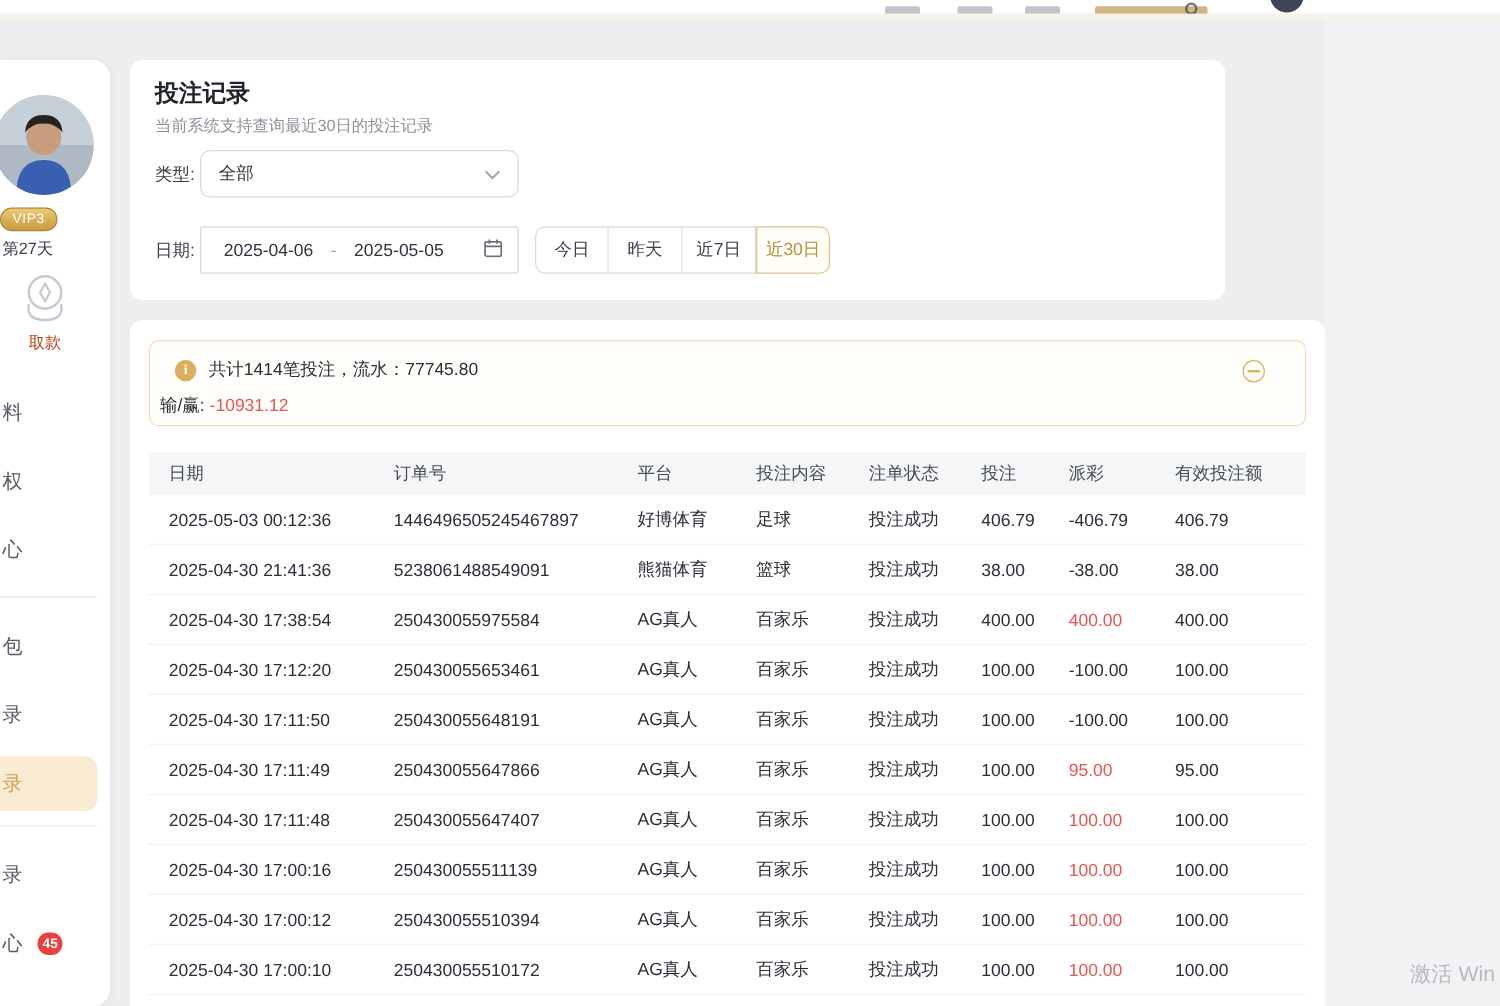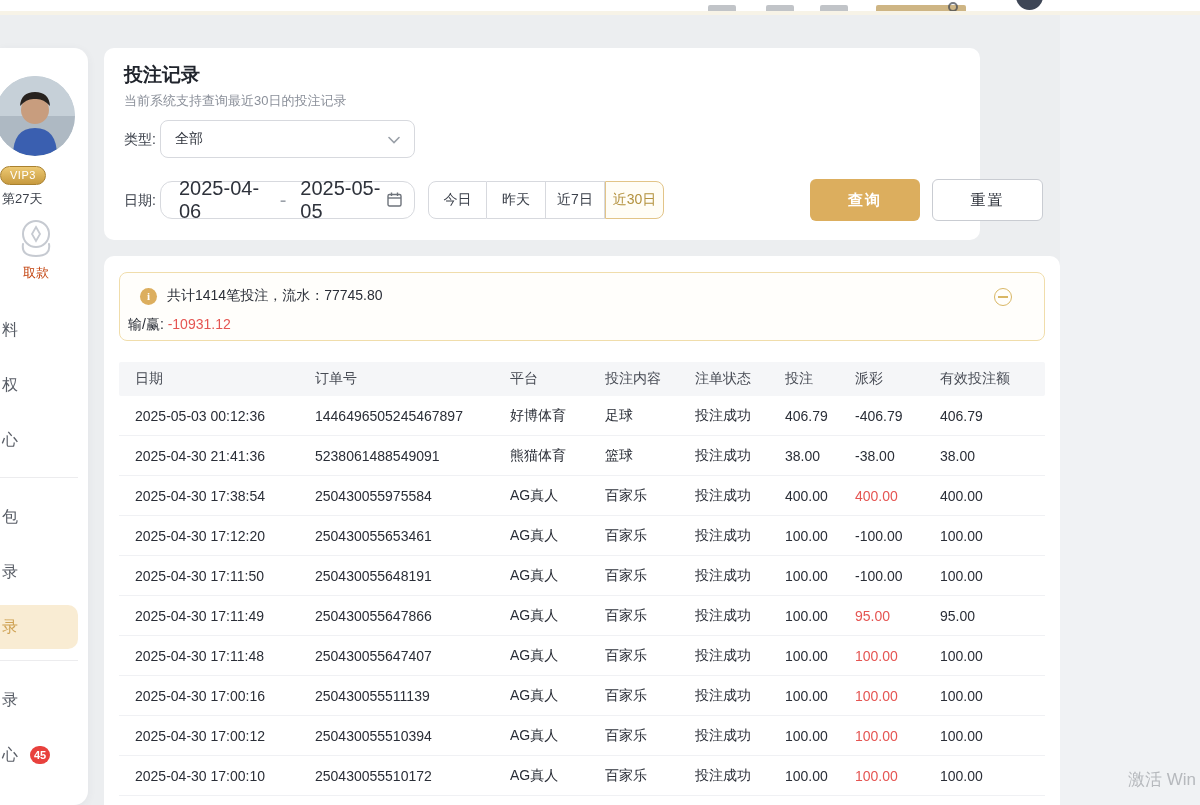--- a/index.html
+++ b/index.html
@@ -33,22 +33,22 @@
     font-size:11px;display:inline-flex;align-items:center;justify-content:center;padding:0 4px;font-weight:bold;}
   
   .card1{position:absolute;left:104px;top:48px;width:876px;height:192px;background:#fff;border-radius:10px;z-index:1;}
   .page-title{position:absolute;left:20px;top:14px;font-size:19px;font-weight:bold;color:#20242c;}
   .page-sub{position:absolute;left:20px;top:44px;font-size:13px;color:#8b909a;}
   .filter-label{position:absolute;left:20px;font-size:14px;color:#3c414b;}
   .type-label{top:83px;} .date-label{top:144px;}
   .select-box{position:absolute;left:56px;top:72px;width:255px;height:38px;border:1px solid #d7d9de;border-radius:8px;
     background:#fff;display:flex;align-items:center;padding:0 14px;font-size:14px;color:#2e323b;cursor:pointer;}
   .select-box .chev{margin-left:auto;}
-  .date-box{position:absolute;left:56px;top:133px;width:255px;height:38px;border:1px solid #d7d9de;border-radius:12px;
-    background:#fff;display:flex;align-items:center;padding:0 12px 0 18px;font-size:20px;color:#2e323b;cursor:pointer;}
+  .date-box{position:absolute;left:56px;top:133px;width:255px;height:38px;border:1px solid #d7d9de;border-radius:2px;
+    background:#fff;display:flex;align-items:center;padding:0 12px 0 18px;font-size:14px;color:#2e323b;cursor:pointer;}
   .date-box .sep{margin:0 14px;color:#9aa0a8;}
   .date-box .cal{margin-left:auto;}
   .quick-group{position:absolute;left:324px;top:133px;height:38px;display:flex;}
   .quick-btn{width:59px;height:38px;border:1px solid #d7d9de;border-left-width:0;background:#fff;font-size:14px;
     color:#3c414b;display:flex;align-items:center;justify-content:center;cursor:pointer;}
   .quick-btn:first-child{border-left-width:1px;border-radius:8px 0 0 8px;}
   .quick-btn:last-child{border-radius:0 8px 8px 0;}
   .quick-btn.active{border:1px solid #e2c488;color:#b3913d;background:#fffdf6;position:relative;z-index:1;}
   .btn{position:absolute;top:131px;height:42px;border-radius:6px;font-size:15px;display:flex;align-items:center;
     justify-content:center;cursor:pointer;font-family:inherit;}
@@ -173,22 +173,20 @@
     </span>
   </div>
 
   <div class="quick-group">
       <button class="quick-btn">今日</button>
       <button class="quick-btn">昨天</button>
       <button class="quick-btn">近7日</button>
       <button class="quick-btn active">近30日</button>
     </div>
 
-  <button class="btn btn-search">查询</button>
-  <button class="btn btn-reset">重置</button>
 </div>
 
 <div class="card2">
   <div class="summary">
     <div class="sum-line1">
       <span class="info-i">i</span>
       <span>共计1414笔投注，流水：77745.80</span>
     </div>
     <div class="sum-line2">
       <span>输/赢:</span>

